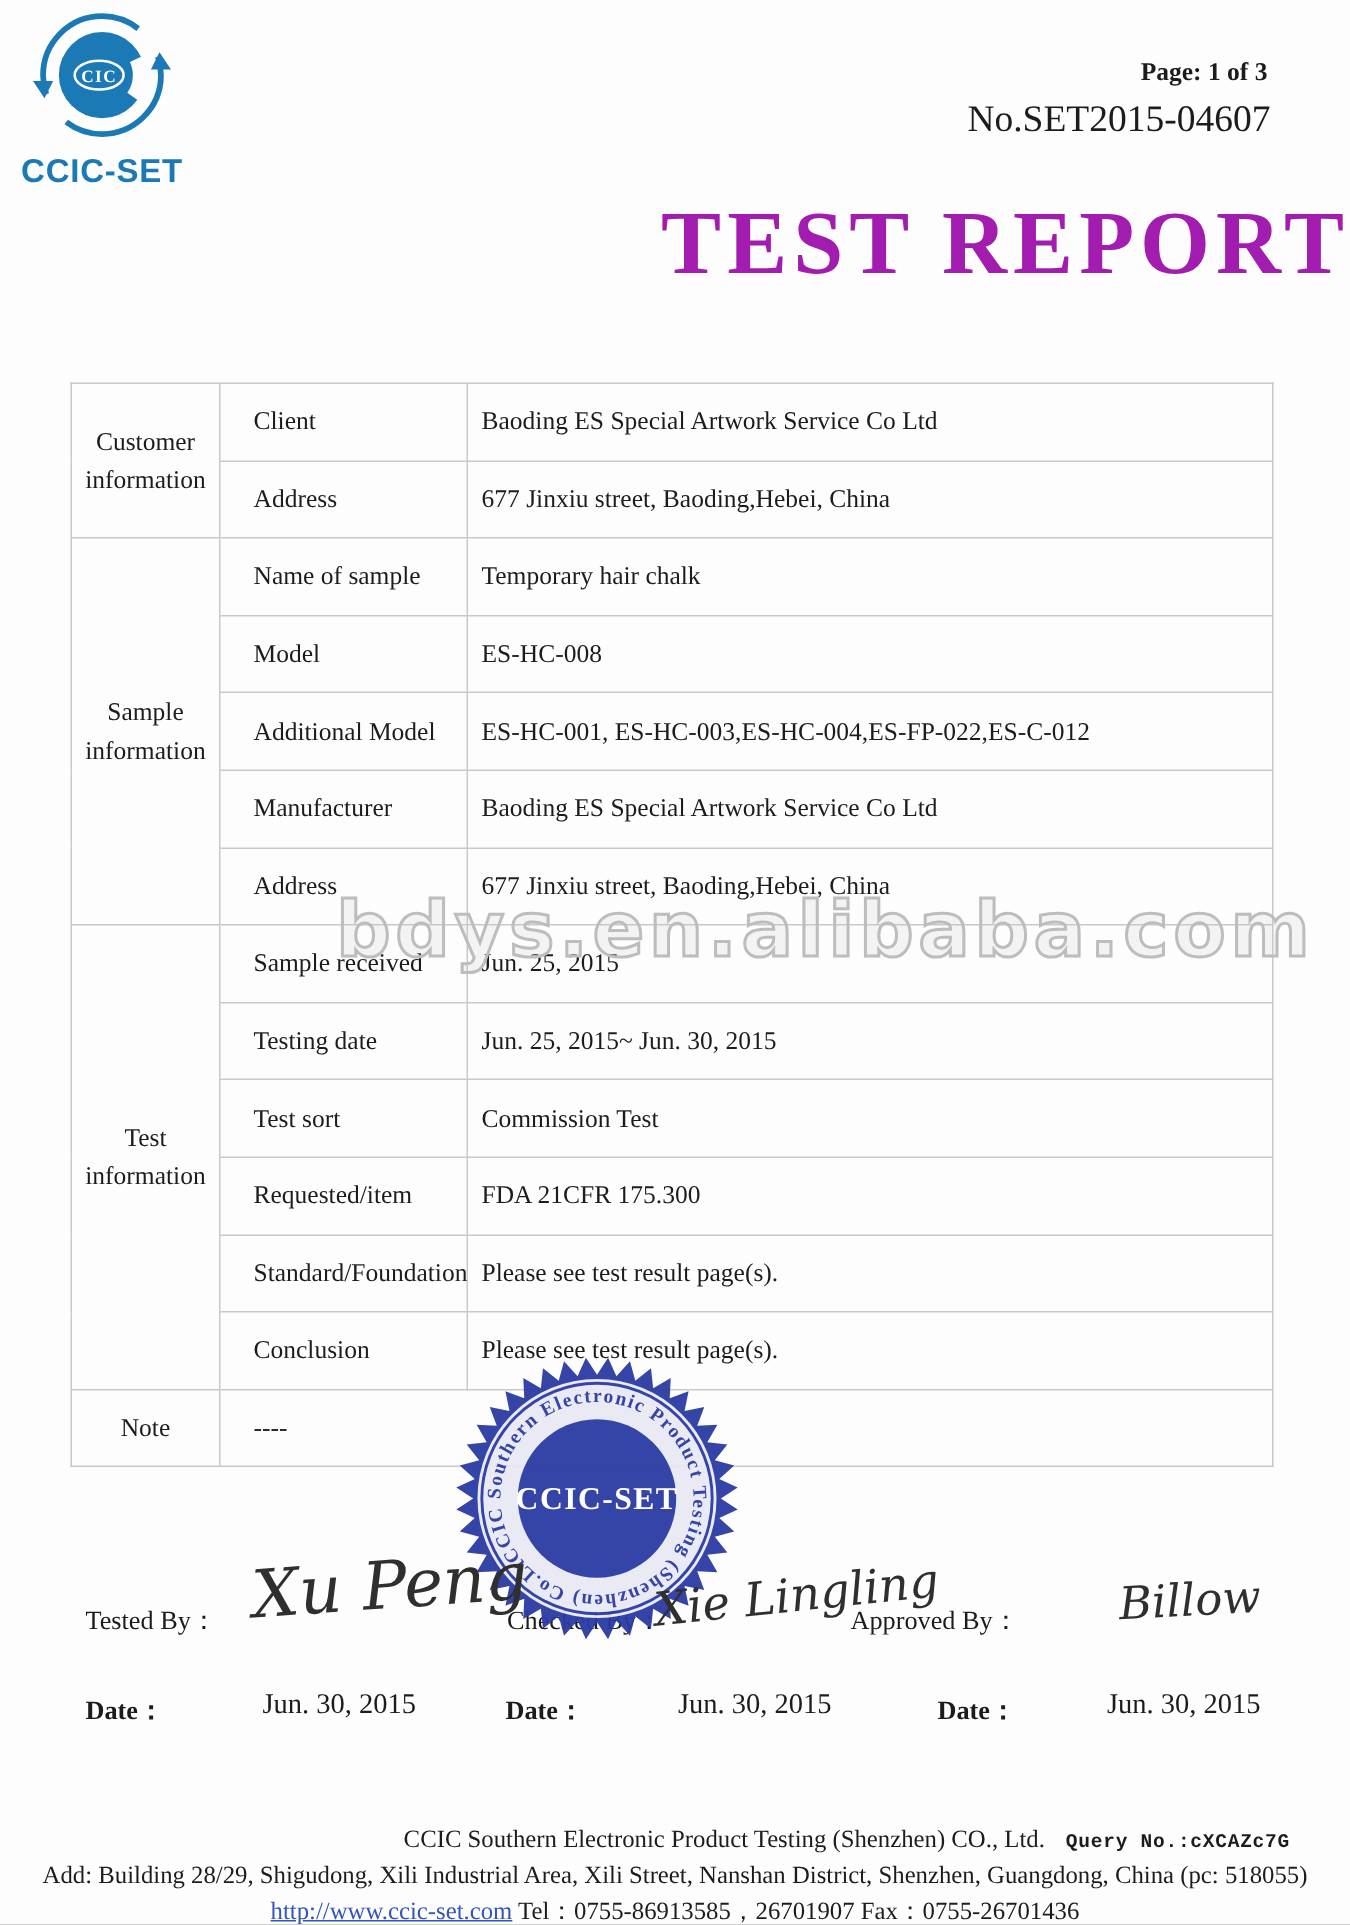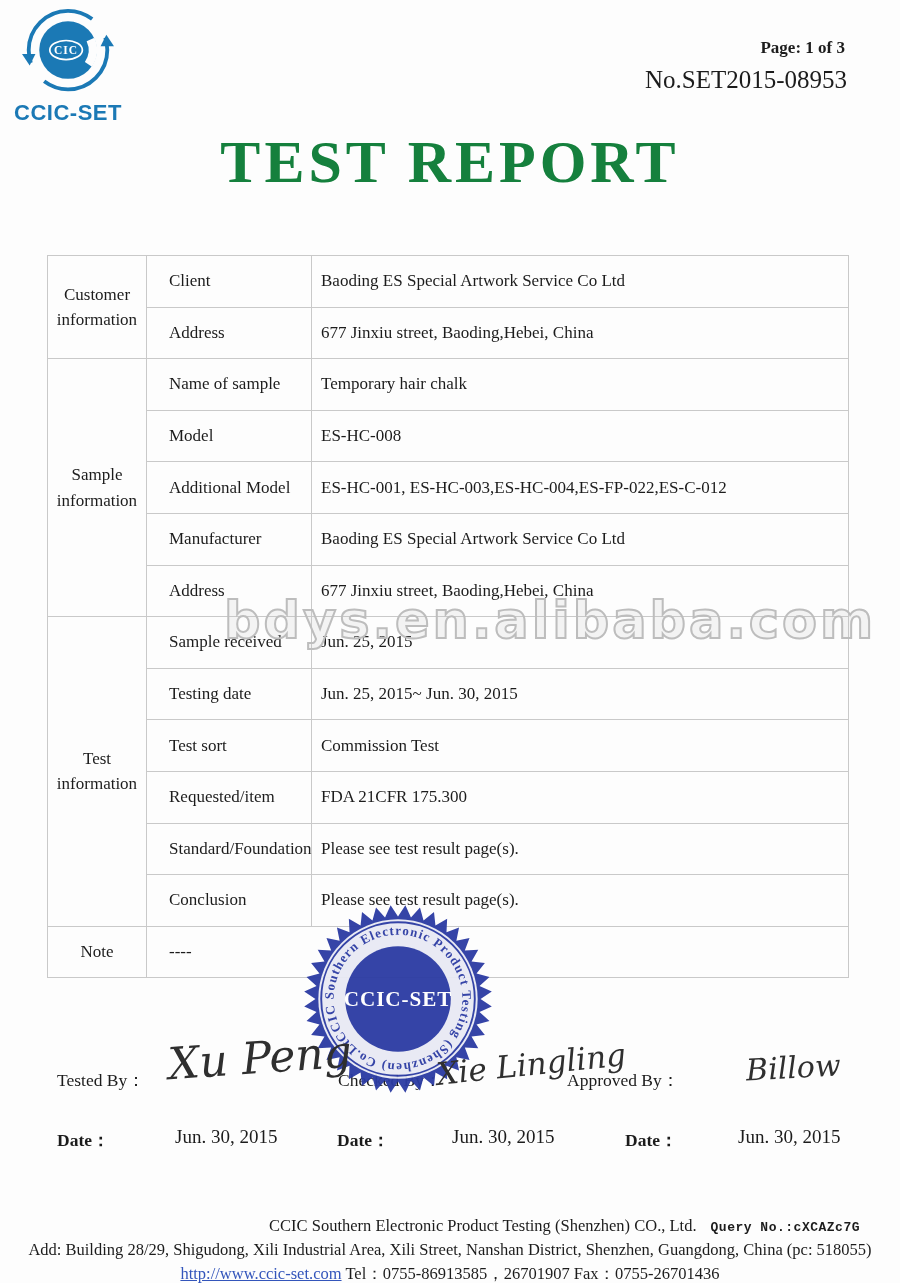--- a/index.html
+++ b/index.html
@@ -8,22 +8,22 @@
     position:relative; width:900px; height:1283px; margin:0 auto;
     background:#fdfdfd; overflow:hidden; color:#1c1c1c;
   }
 
   
   .logo-wrap { position:absolute; left:12px; top:6px; width:112px; text-align:center; }
   .logo-caption { font-family:"Liberation Sans", sans-serif; font-weight:bold;
     color:#1b79b5; font-size:22px; letter-spacing:0.5px; margin-top:-2px; }
   .page-label { position:absolute; top:38px; right:55px; font-size:17px; font-weight:bold; }
   .report-no  { position:absolute; top:66px; right:53px; font-size:25px; }
-  .doc-title  { position:absolute; top:128px; left:0; width:100%; text-align:center;
-    font-size:60px; font-weight:bold; letter-spacing:4px; color:#15803d; }
+  .doc-title  { position:absolute; top:128px; left:0; width:100%; text-align:right;
+    font-size:60px; font-weight:bold; letter-spacing:4px; color:#a21caf; }
 
   
   table.info { position:absolute; left:47px; top:255px; border-collapse:collapse;
     table-layout:fixed; width:802px; }
   table.info td { border:1px solid #c9c9c9; font-size:17px; height:51.6px;
     vertical-align:middle; background:transparent; }
   td.group { width:99px; text-align:center; line-height:1.5; padding:0 4px; }
   td.lbl   { width:165px; padding-left:22px; }
   td.val   { width:537px; padding-left:9px;font-family:Liberation Serif, serif; }
 
@@ -71,21 +71,21 @@
 
       <circle cx="48" cy="46" r="30" fill="#1b79b5"></circle>
       <path d="M 71.5 35 A 26 26 0 0 1 69.3 60.9" fill="none" stroke="#fdfdfd" stroke-width="9"></path>
       <ellipse cx="46" cy="46" rx="17" ry="10" fill="none" stroke="#ffffff" stroke-width="1.8"></ellipse>
       <text x="46" y="50.5" text-anchor="middle" font-family="Liberation Serif, serif" font-size="12" font-weight="bold" fill="#ffffff" letter-spacing="1">CIC</text>
     </svg>
     <div class="logo-caption">CCIC-SET</div>
   </div>
 
   <div class="page-label">Page: 1 of 3</div>
-  <div class="report-no">No.SET2015-08953</div>
+  <div class="report-no">No.SET2015-04607</div>
 
   <div class="doc-title">TEST REPORT</div>
 
   <table class="info">
     <tbody>
         <tr>
       <td class="group" rowspan="2">Customer information</td>
       <td class="lbl">Client</td>
       <td class="val">Baoding ES Special Artwork Service Co Ltd</td>
     </tr>

